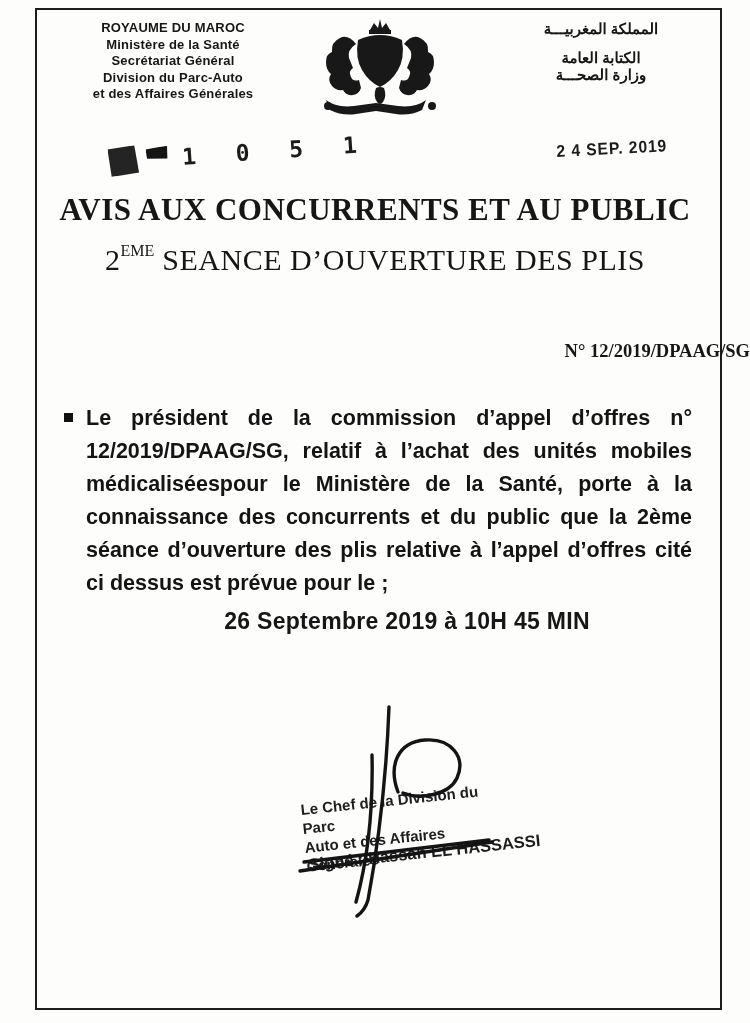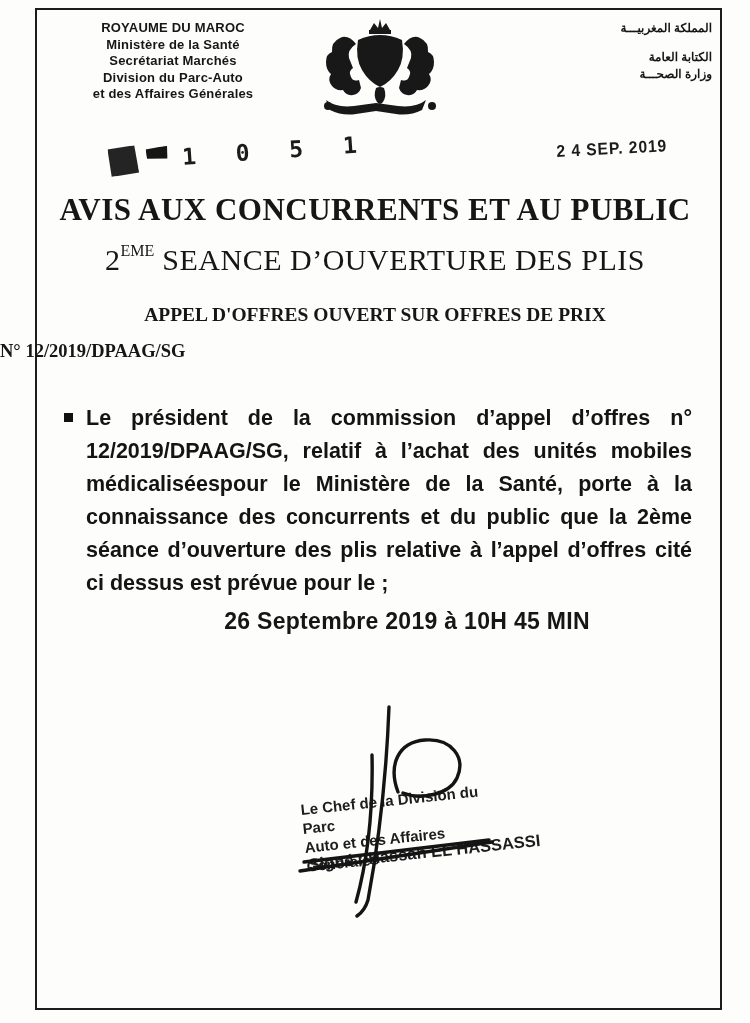--- a/index.html
+++ b/index.html
@@ -12,22 +12,22 @@
     position:absolute;left:35px;top:8px;width:683px;height:998px;
     border:2px solid #1c1c1c;
   }
   
   .hdr-fr{
     position:absolute;left:84px;top:20px;width:178px;
     text-align:center;font-size:13px;font-weight:bold;line-height:16.5px;
     letter-spacing:.2px;
   }
   .hdr-ar{
-    position:absolute;left:454px;top:20px;width:258px;
-    font-size:12px;font-weight:bold;line-height:17px;
+    position:absolute;left:472px;top:20px;width:258px;
+    text-align:center;font-size:15px;font-weight:bold;line-height:17px;
     direction:rtl;
   }
   .hdr-ar .first{margin-bottom:12px;}
   .emblem{position:absolute;left:312px;top:14px;width:136px;height:108px;}
   
   .stamp-reg{
     position:absolute;left:108px;top:138px;transform:rotate(-4deg);
     display:flex;align-items:center;gap:8px;
   }
   .stamp-reg .blk1{width:30px;height:30px;background:#111;
@@ -54,21 +54,21 @@
     position:absolute;left:0;top:242px;width:750px;text-align:center;
     font-family:"Liberation Serif",serif;font-weight:normal;font-size:30px;
     letter-spacing:.5px;
   }
   .title2 sup{font-size:16px;vertical-align:14px;letter-spacing:0;}
   .subtitle1{
     position:absolute;left:0;top:304px;width:750px;text-align:center;
     font-family:"Liberation Serif",serif;font-weight:bold;font-size:19.5px;
   }
   .subtitle2{
-    position:absolute;left:0;top:341px;width:750px;text-align:left;
+    position:absolute;left:0;top:341px;width:750px;text-align:right;
     font-family:"Liberation Serif",serif;font-weight:bold;font-size:18.5px;
   }
   
   .para{
     position:absolute;left:64px;top:402px;width:628px;
     font-size:21.5px;font-weight:700;line-height:33px;
     text-align:justify;color:#141414;
   }
   .para .bullet{
     position:absolute;left:0;top:11px;width:9px;height:9px;background:#111;
@@ -97,21 +97,21 @@
 </style>
 </head>
 <body>
 
 <div class="page">
   <div class="frame"></div>
 
   <div class="hdr-fr">
     <div>ROYAUME DU MAROC</div>
     <div>Ministère de la Santé</div>
-    <div>Secrétariat Marchés</div>
+    <div>Secrétariat Général</div>
     <div>Division du Parc-Auto</div>
     <div>et des Affaires Générales</div>
   </div>
 
   <div class="emblem">
     <svg viewBox="0 0 136 108" width="136" height="108">
       <g fill="#181818" stroke="none">
 
         <path d="M58 16 l4 -7 4 5 2 -9 2 9 4 -5 4 7 z"></path>
         <rect x="57" y="16" width="22" height="4"></rect>
@@ -140,21 +140,20 @@
   <div class="stamp-reg">
     <span class="blk1"></span>
     <span class="blk2"></span>
     <span class="digits">1 0 5 1</span>
   </div>
 
   <div class="stamp-date">2 4 SEP. 2019</div>
 
   <div class="title1">AVIS AUX CONCURRENTS ET AU PUBLIC</div>
   <div class="title2"><span>2</span><sup>EME</sup><span> SEANCE D’OUVERTURE DES PLIS</span></div>
-  <div class="subtitle1">APPEL D'OFFRES OUVERT SUR OFFRES DE PRIX</div>
   <div class="subtitle2">N° 12/2019/DPAAG/SG</div>
 
   <div class="para">
     <span class="bullet"></span>
     <span class="ptext">Le président de la commission d’appel d’offres n° 12/2019/DPAAG/SG, relatif à l’achat des unités mobiles médicaliséespour le Ministère de la Santé, porte à la connaissance des concurrents et du public que la 2ème séance d’ouverture des plis  relative à l’appel d’offres cité ci dessus est prévue pour le ;</span>
   </div>
 
   <div class="meeting">26 Septembre 2019 à 10H 45 MIN</div>
 
 

